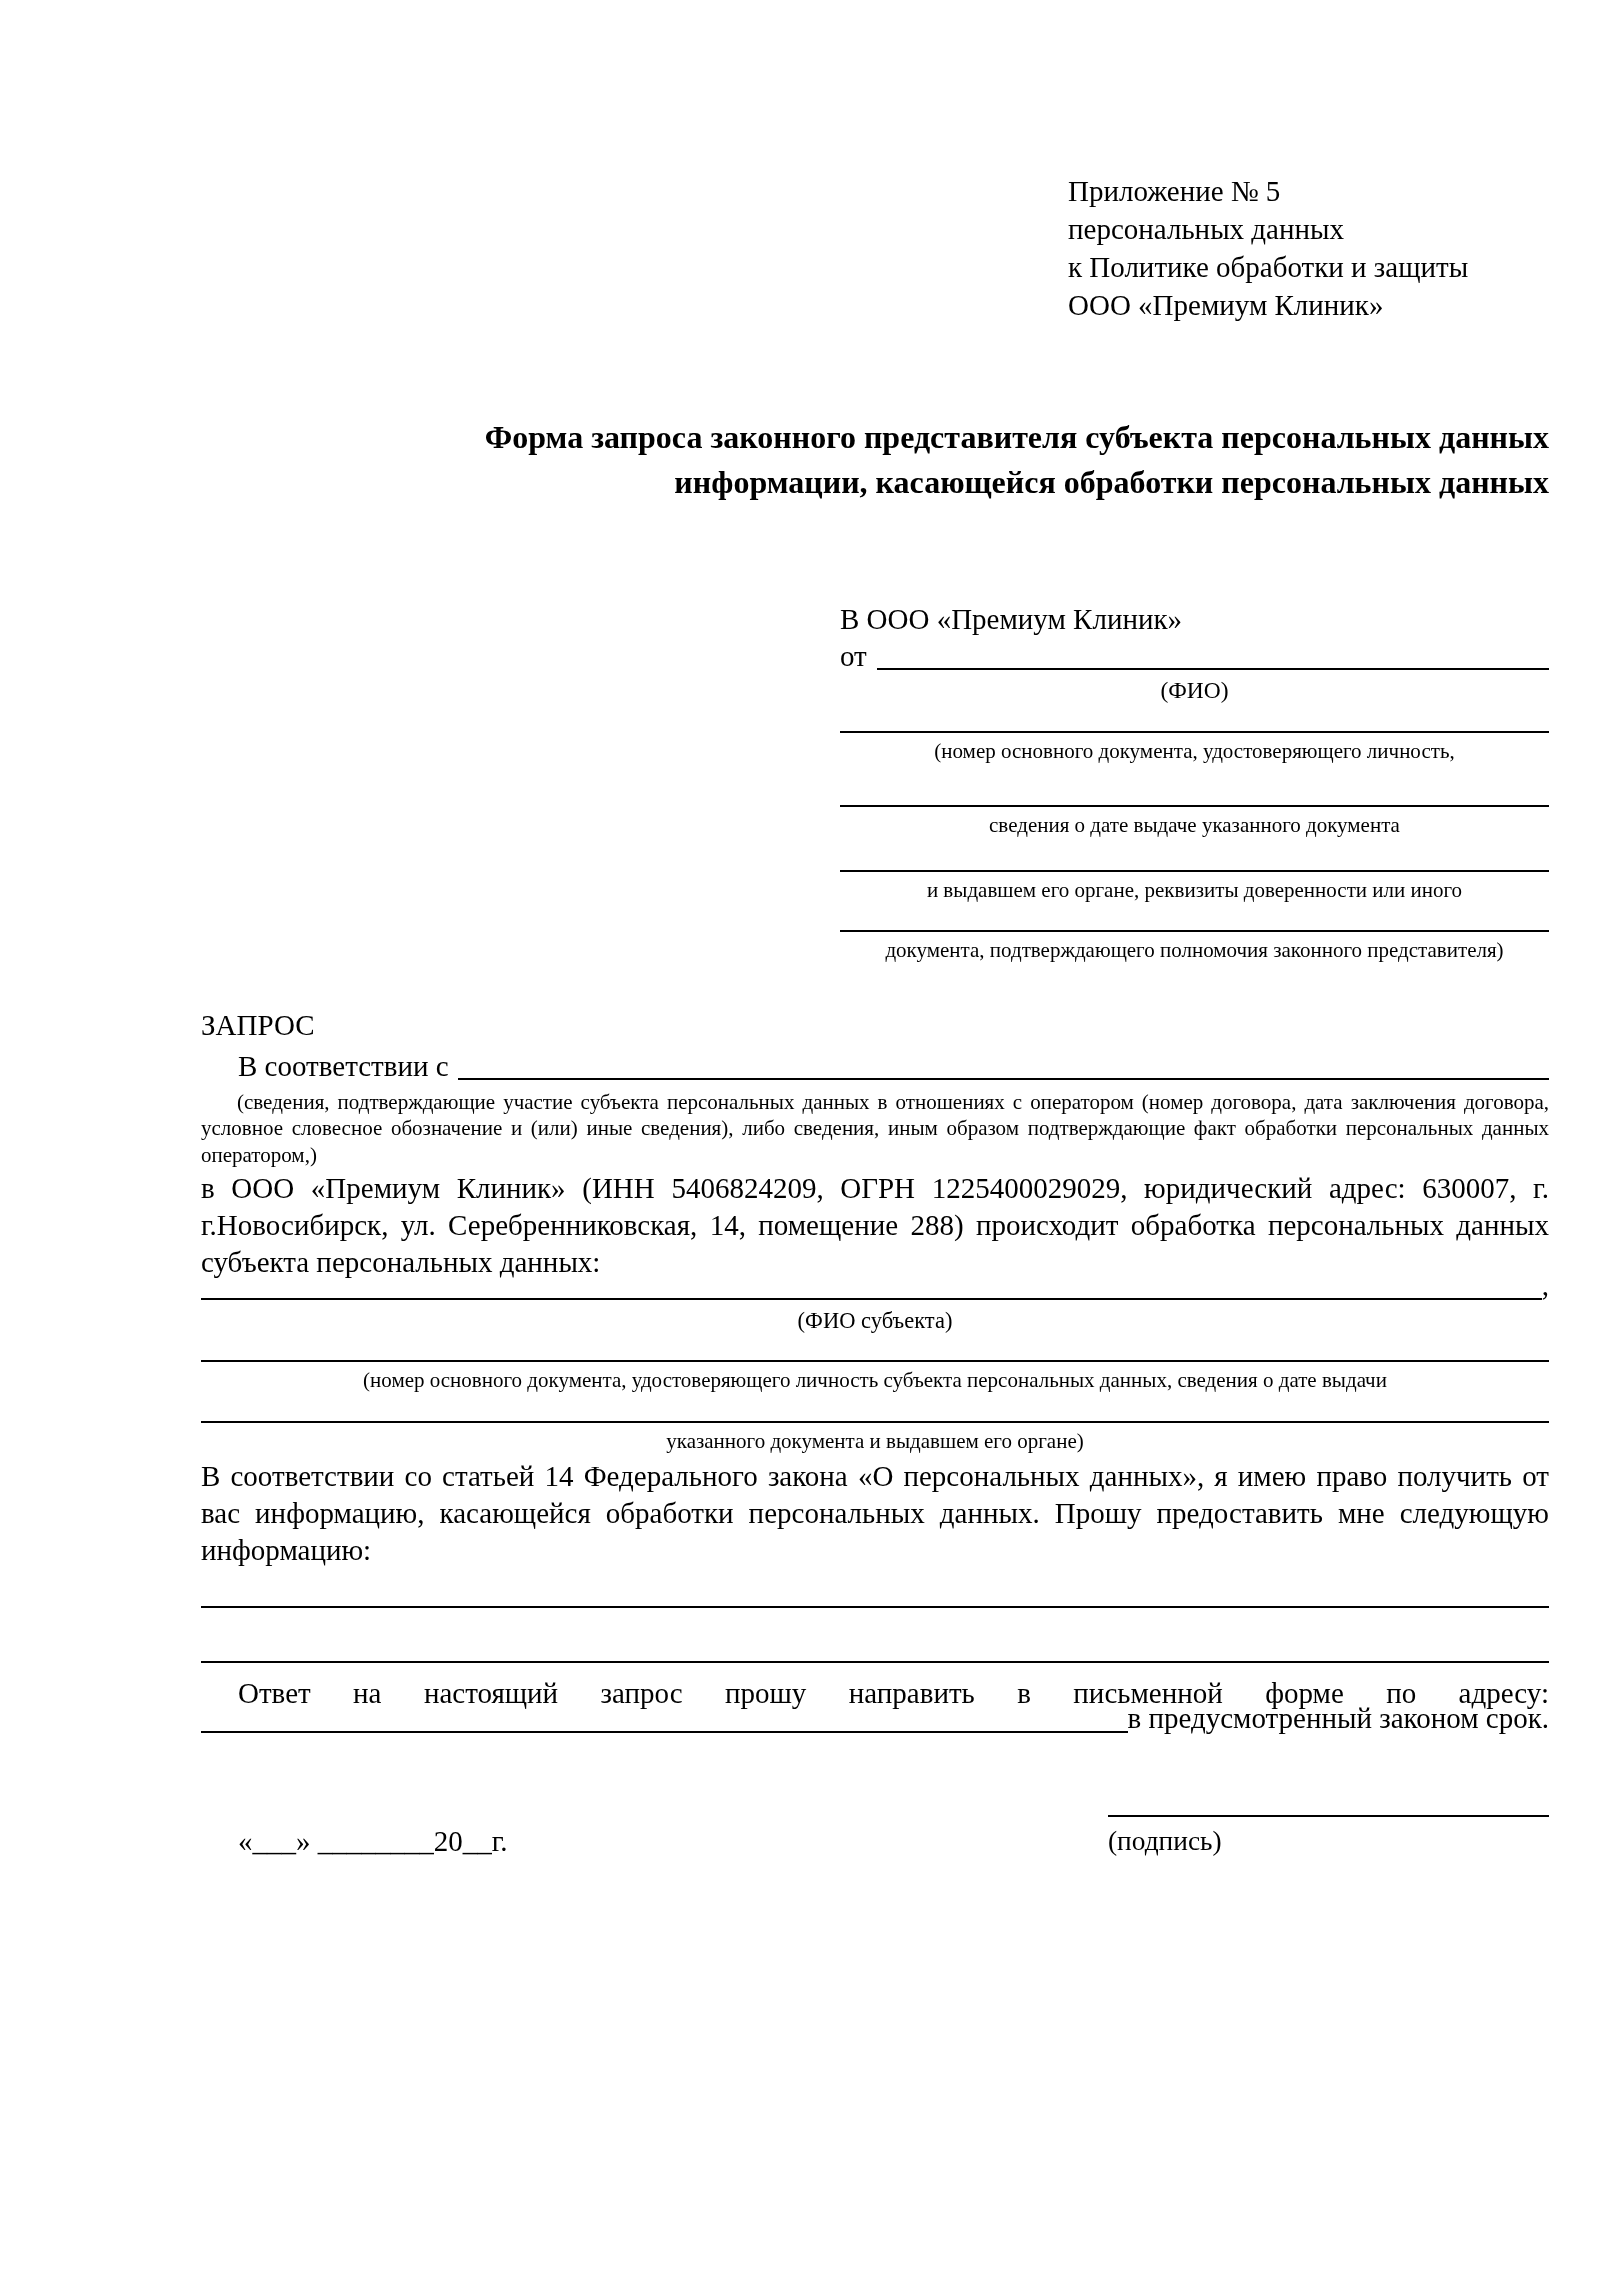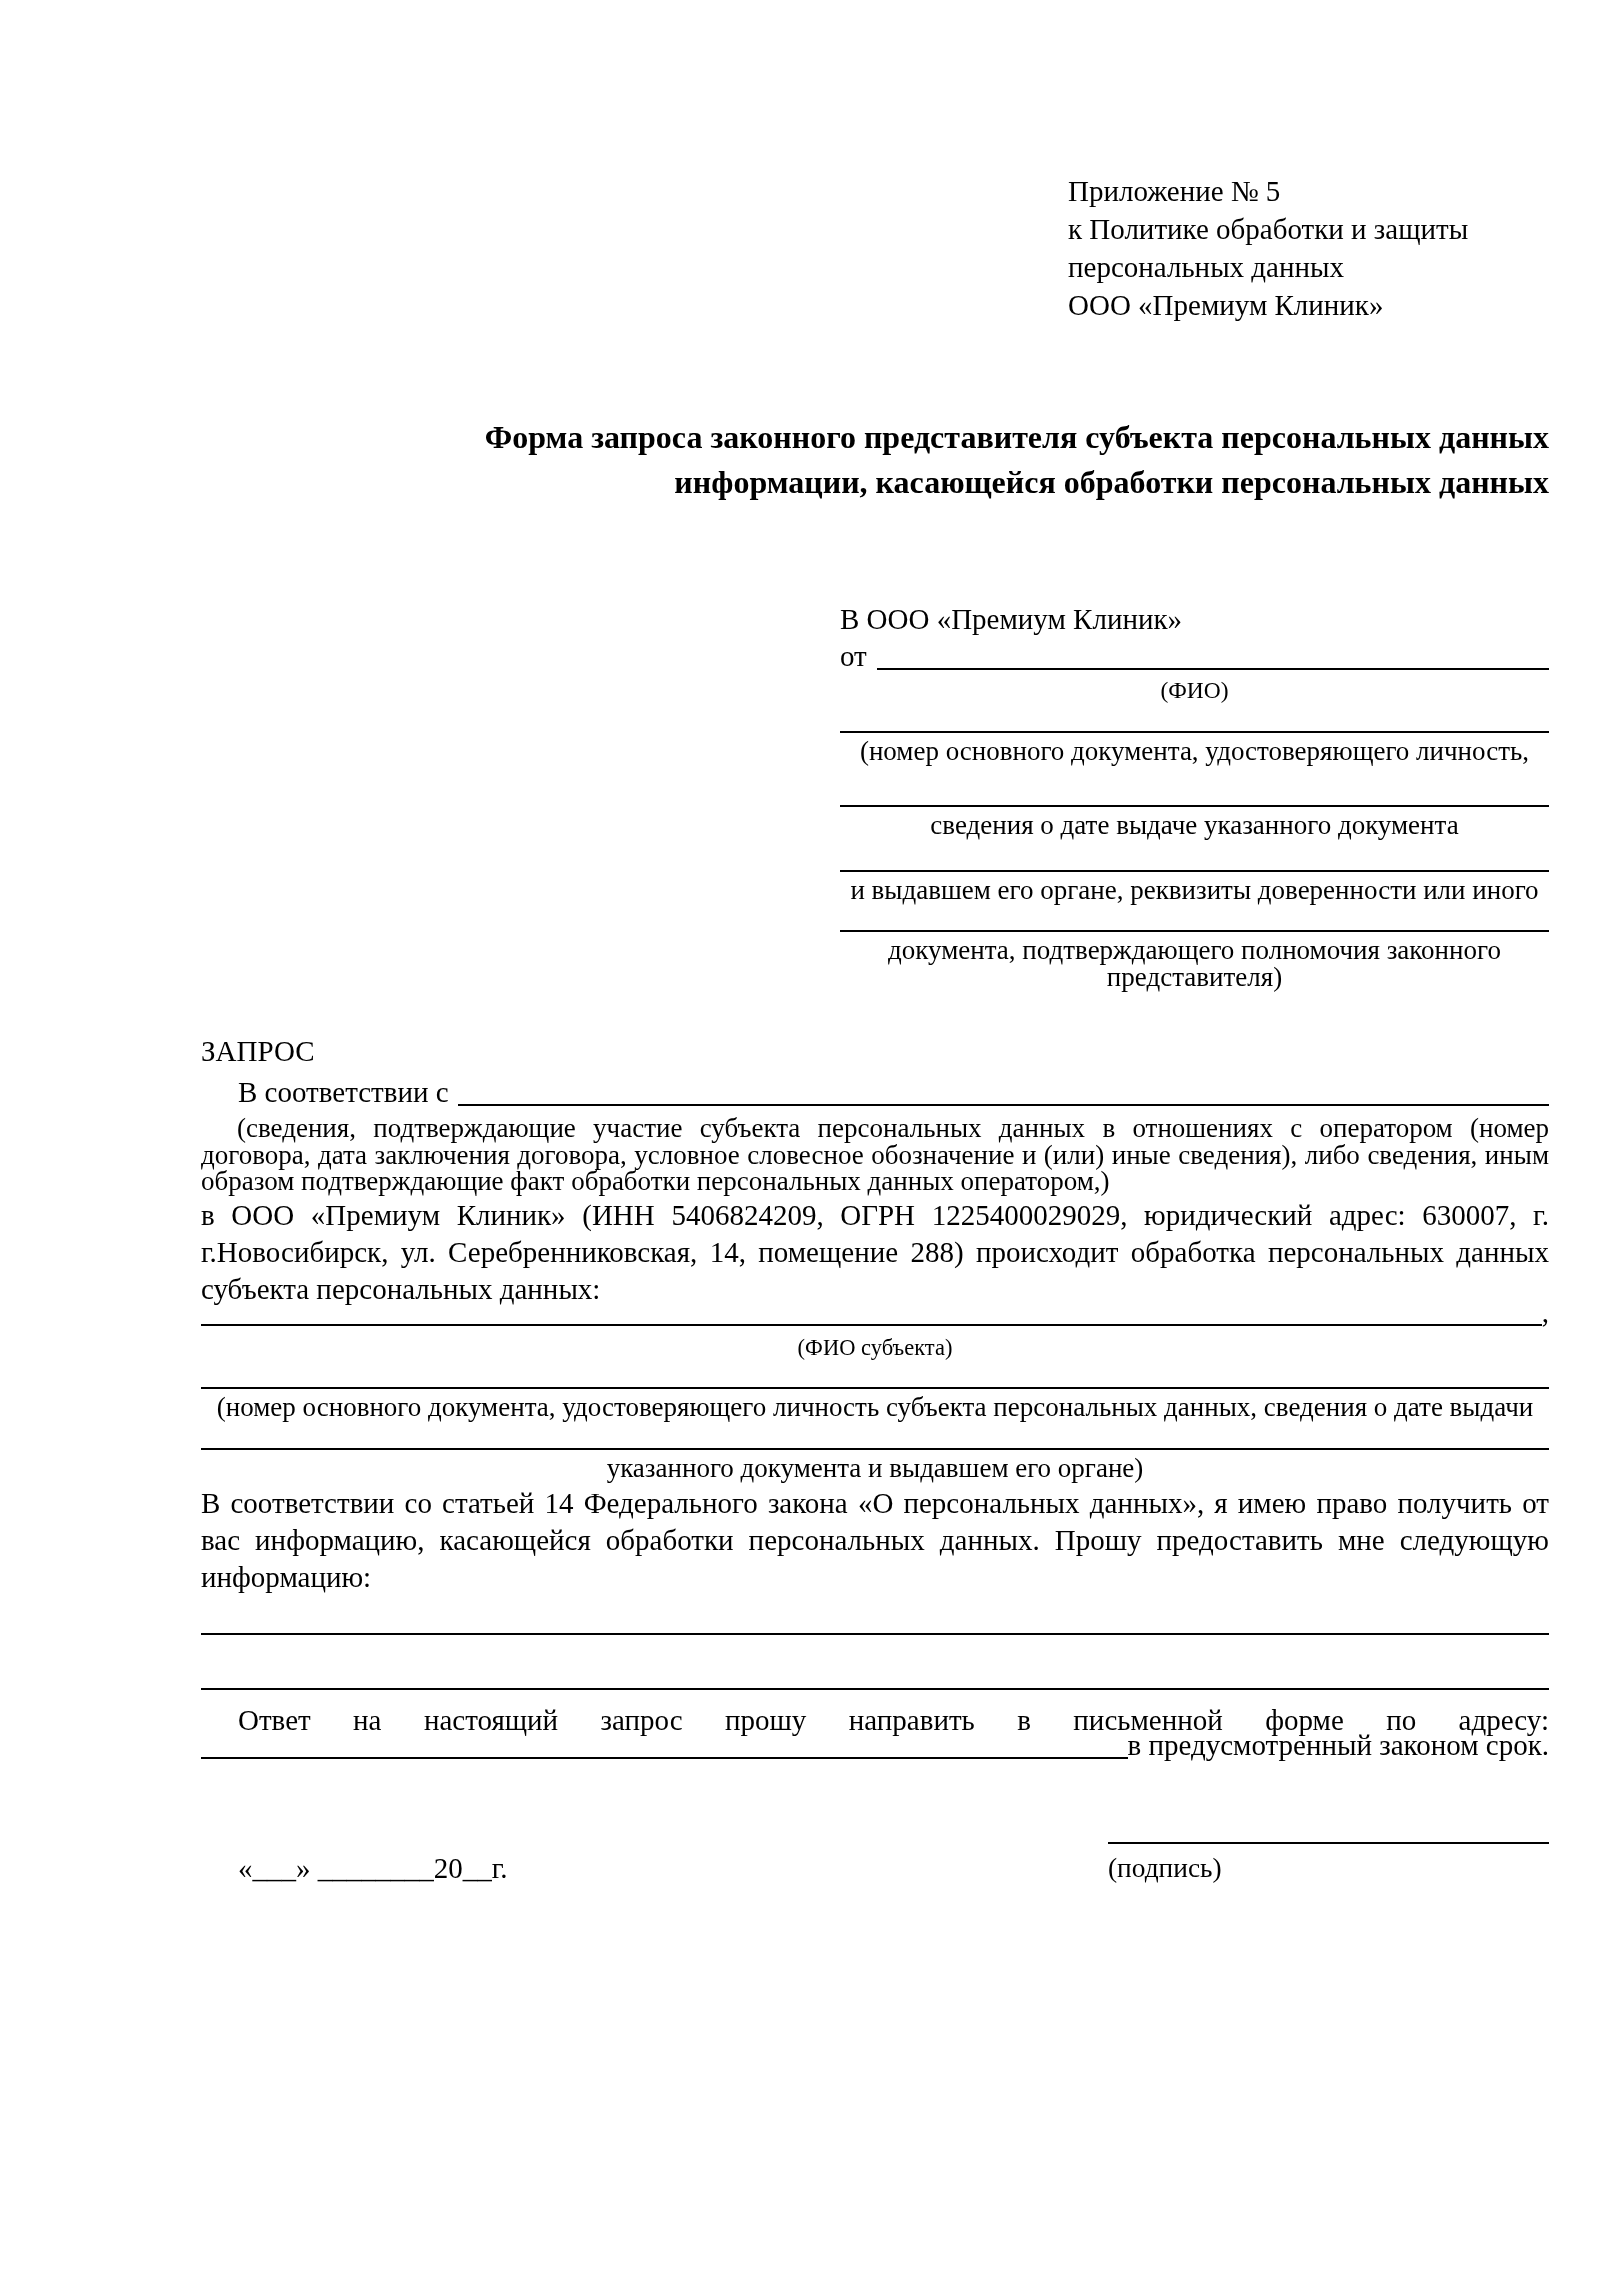--- a/index.html
+++ b/index.html
@@ -31,21 +31,21 @@
 
   
   .addressee { margin-top: 96px; margin-left: 639px; }
 
   .row { display: flex; }
   .row .label { white-space: nowrap; margin-right: 9.8px; }
   .fill { flex: 1 1 auto; border-bottom: 2.9px solid #000; margin-bottom: 4.9px; }
 
   .blank { height: 0; border-bottom: 2.9px solid #000; }
 
-  .cap { font-size: 27px; line-height: 26.5px; margin-top: 3.9px; }
+  .cap { font-size: 21px; line-height: 26.5px; margin-top: 3.9px; }
   .cap-center { text-align: center; }
   .cap-justify { text-align: justify; text-indent: 36px; }
   .fio-cap { font-size: 23.5px; line-height: 27.4px; text-align: center; margin-top: 2px; }
   .subj-fio-cap { font-size: 22.5px; line-height: 26.5px; text-align: center; margin-top: 3.9px; }
 
   .zapros { text-align: left; margin-top: 43px; }
   .basis-row { padding-left: 37px; margin-top: 3.9px; }
 
   .body-par { margin: 0; text-align: justify; }
   .mt2  { margin-top: 2px; }
@@ -80,22 +80,22 @@
   .sign-cap { font-size: 27.4px; line-height: 37px; white-space: nowrap; }
 </style>
 </head>
 <body>
 
 <div class="page">
   <div class="content">
 
     <div class="annex">
       <div>Приложение № 5</div>
+      <div>персональных данных</div>
       <div>к Политике обработки и защиты</div>
-      <div>персональных данных</div>
       <div>ООО «Премиум Клиник»</div>
     </div>
 
     <div class="doc-title">
       <div>Форма запроса законного представителя субъекта персональных данных</div>
       <div>информации, касающейся обработки персональных данных</div>
     </div>
 
     <div class="addressee">
       <div>В ООО «Премиум Клиник»</div>

